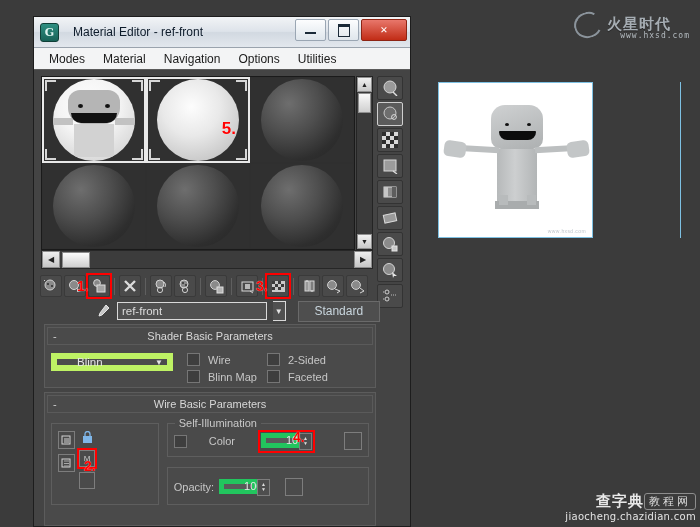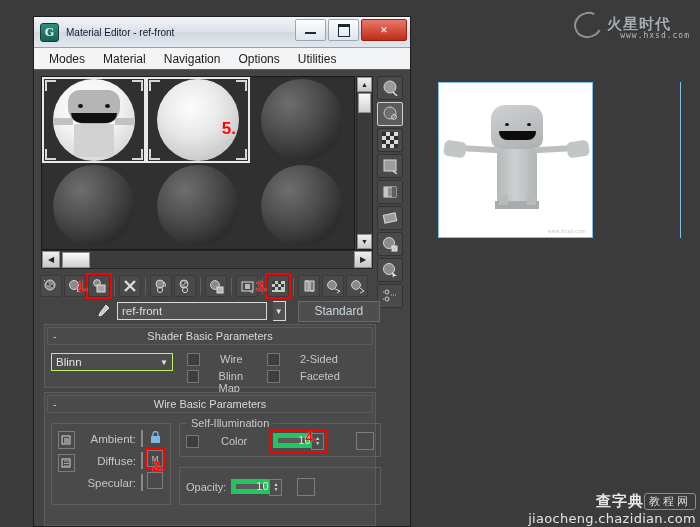--- a/index.html
+++ b/index.html
@@ -23,42 +23,42 @@
     font-family:"DejaVu Sans Mono",monospace;}
 
   
   #wm-bottom{position:absolute;right:4px;bottom:3px;height:32px;display:flex;flex-direction:column;
     align-items:flex-end;}
   #wm-bottom .row{display:flex;align-items:center;}
   #wm-bottom .big{color:#e8e8e8;font-size:15px;font-weight:bold;letter-spacing:1px;
     font-family:"DejaVu Sans",sans-serif;}
   #wm-bottom .pill{color:#dcdcdc;font-size:11px;letter-spacing:3px;border:1px solid #8d8d8d;
     border-radius:3px;padding:0 4px;font-family:"DejaVu Sans",sans-serif;}
-  #wm-bottom .url{color:#e4e4e4;font-size:13px;letter-spacing:.3px;font-family:"DejaVu Sans",sans-serif;}
+  #wm-bottom .url{color:#e4e4e4;font-size:10px;letter-spacing:.3px;font-family:"DejaVu Sans",sans-serif;}
 
   
   #vp-edge{position:absolute;left:680px;top:82px;width:1px;height:156px;background:#7ec1e3;}
 
   
   #viewport{position:absolute;left:438px;top:82px;width:155px;height:156px;
     background:#ffffff;border:1px solid #7ec1e3;box-sizing:border-box;overflow:hidden;}
   #viewport .tiny{position:absolute;right:6px;bottom:3px;font-size:5px;color:#bfc6cc;letter-spacing:.4px;}
   .model{position:absolute;left:0;top:0;width:100%;height:100%;}
   .mpart{position:absolute;background:#b8bcbd;}
 
   
   #win{position:absolute;left:33px;top:16px;width:378px;height:511px;
     background:#404040;border:1px solid #1d1d1d;box-sizing:border-box;
     box-shadow:0 0 0 1px rgba(255,255,255,.06) inset;}
   #titlebar{height:30px;background:linear-gradient(180deg,#f2f4f6 0%,#dde3ea 48%,#d2d9e1 52%,#e2e7ed 100%);
     display:flex;align-items:center;padding:0 2px 0 6px;position:relative;border-bottom:1px solid #9aa3ad;}
   #titlebar .appicon{width:17px;height:17px;border-radius:3px;background:linear-gradient(180deg,#2e8f82,#186257);
     border:1px solid #0f3f37;display:flex;align-items:center;justify-content:center;
     color:#dff4f0;font-size:11px;font-weight:bold;font-family:"DejaVu Serif",serif;}
-  #titlebar .title{margin-left:7px;font-size:10px;color:#0d1b2a;font-family:"Liberation Sans",sans-serif;}
+  #titlebar .title{margin-left:14px;font-size:12px;color:#0d1b2a;font-family:"Liberation Sans",sans-serif;}
   .wbtns{position:absolute;right:3px;top:2px;display:flex;gap:2px;}
   .wbtn{width:29px;height:20px;border:1px solid #9aa6b3;border-radius:2px;
     background:linear-gradient(180deg,#fcfdfe,#dfe6ec);display:flex;align-items:center;justify-content:center;
     font-size:11px;color:#1b2a38;}
   .wbtn.close{width:44px;background:linear-gradient(180deg,#e8776b,#c12c16);border-color:#8d2414;color:#fff;
     font-weight:bold;font-size:13px;font-family:"Liberation Serif",serif;}
   .wbtn .minglyph{display:block;width:11px;height:2px;background:#1b2a38;margin-top:6px;}
   .wbtn .maxglyph{display:block;width:10px;height:9px;border:1.5px solid #1b2a38;border-top-width:3px;}
 
   #menubar{height:21px;background:#f3f4f5;border-bottom:1px solid #7d7d7d;display:flex;align-items:center;
@@ -142,25 +142,25 @@
   #stdbtn{margin-left:6px;width:125px;height:19px;background:#4e4e4e;border:1px solid #6a6a6a;
     color:#c9d6de;font-size:12px;display:flex;align-items:center;justify-content:center;}
 
   
   .rollout{position:absolute;left:10px;right:34px;background:#4a4a4a;border:1px solid #5c5c5c;}
   .roll-hdr{height:16px;background:#4a4a4a;border:1px solid #5a5a5a;display:flex;align-items:center;
     justify-content:center;position:relative;color:#d8d8d8;font-size:11px;margin:2px;}
   .roll-hdr .minus{position:absolute;left:5px;color:#cfcfcf;font-size:11px;}
   .roll-body{padding:4px 6px 6px 6px;}
 
-  .cbrow{display:flex;align-items:flex-start;gap:20px;}
+  .cbrow{display:flex;align-items:center;gap:8px;}
   .cbox{width:11px;height:11px;background:#3e3e3e;border:1px solid #767676;}
   .cblabel{font-size:11px;color:#c6c6c6;}
-  #shaderSel{width:122px;height:18px;background:#4c4c4c;border:1px solid #bef264;color:#e4e4e4;
-    font-size:11.5px;display:flex;align-items:center;padding-left:4px;box-sizing:border-box;position:relative;}
+  #shaderSel{width:122px;height:18px;background:#4c4c4c;border:6px solid #bef264;color:#e4e4e4;
+    font-size:11.5px;display:flex;align-items:center;padding-left:20px;box-sizing:border-box;position:relative;}
   #shaderSel .ca{position:absolute;right:4px;font-size:8px;color:#e4e4e4;}
 
   .group{border:1px solid #5e5e5e;position:relative;padding:10px 6px 6px 6px;}
   .group > .glabel{position:absolute;top:-7px;left:7px;background:#4a4a4a;padding:0 4px;
     font-size:11px;color:#c9c9c9;}
   .lbl{font-size:11.5px;color:#c6c6c6;text-align:right;}
   .swatch{height:15px;border:1px solid #8a8a8a;}
   .numbox{height:15px;background:#5a5a5a;border:5px solid #22c55e;color:#e6e6e6;font-size:11px;
     display:flex;align-items:center;padding-left:20px;box-sizing:border-box;}
   .spin{width:11px;height:15px;background:#4e4e4e;border:1px solid #7d7d7d;display:flex;
@@ -523,28 +523,20 @@
                       <rect x="1" y="1" width="8" height="8" fill="none" stroke="#d3d3d3"></rect>
                       <rect x="3" y="3" width="5" height="5" fill="#8f8f8f"></rect>
                     </svg>
                 </div>
                 <div class="mapbtn" style="width:15px;height:16px;">
                   <svg width="11" height="11">
                       <rect x="1" y="1" width="8" height="8" fill="none" stroke="#d3d3d3"></rect>
                       <path d="M3 3 h5 M3 5.5 h5 M3 8 h5" stroke="#a8a8a8"></path>
                     </svg>
                 </div>
-              </div>
-              <div style="flex:1;display:grid;grid-template-columns:58px 1fr;gap:5px 5px;align-items:center;">
-                <div class="lbl">Ambient:</div>
-                <div class="swatch" style="background:#9b9b9b"></div>
-                <div class="lbl">Diffuse:</div>
-                <div class="swatch" style="background:#9e9e9e"></div>
-                <div class="lbl">Specular:</div>
-                <div class="swatch" style="background:#e7e7e7"></div>
               </div>
               <div style="display:flex;flex-direction:column;gap:5px;width:18px;align-items:center;">
                 <div style="height:15px;display:flex;align-items:center;">
                   <svg width="11" height="13">
                       <path d="M3 5 v-2 a2.5 2.5 0 0 1 5 0 v2" fill="none" stroke="#7fb6e8" stroke-width="1.3"></path>
                       <rect x="1" y="5" width="9" height="7" fill="#7fb6e8"></rect>
                     </svg>
                 </div>
                 <div class="mapbtn">
                   <span>M</span>

